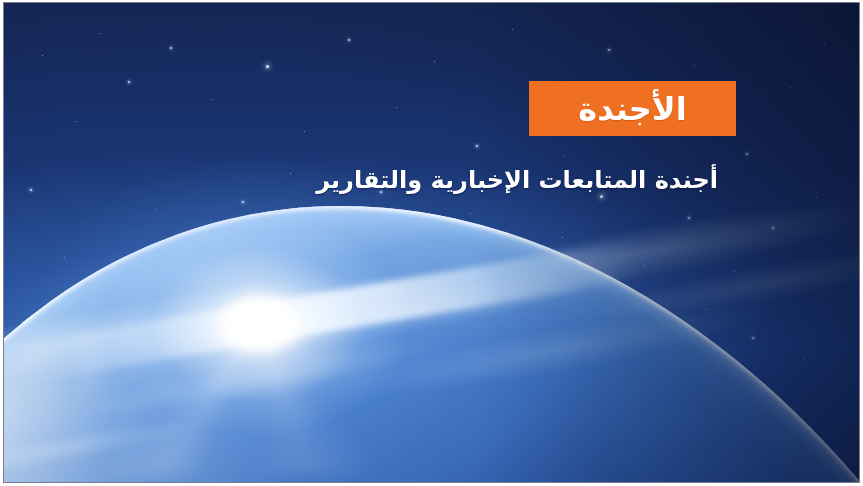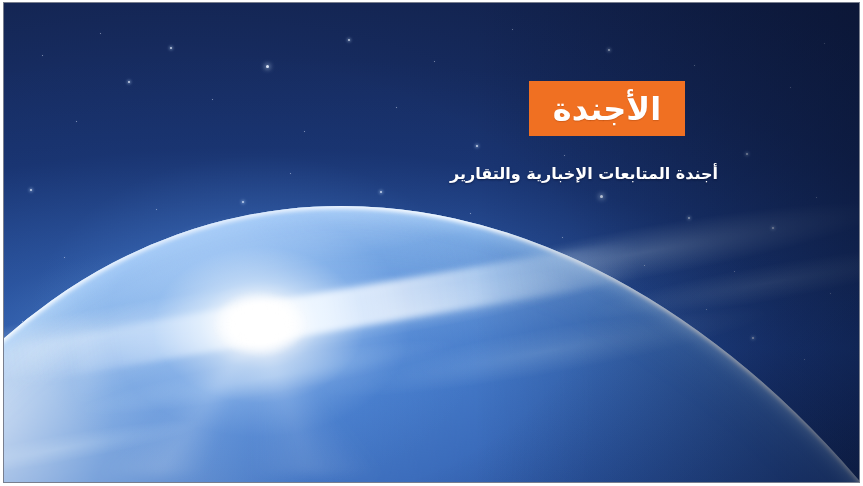--- a/index.html
+++ b/index.html
@@ -235,21 +235,21 @@
         rgba(255,255,255,0.00) 344deg);
     filter: blur(6px);
     mix-blend-mode: screen;
   }
 
   
   .agenda-title {
     position: absolute;
     left: 525px;
     top: 78px;
-    width: 156px;
+    width: 207px;
     height: 55px;
     background: #f07022;
     display: flex;
     align-items: center;
     justify-content: center;
     box-sizing: border-box;
   }
   .agenda-title span {
     color: #ffffff;
     font-size: 32px;
@@ -259,21 +259,21 @@
     white-space: nowrap;
     text-shadow: 0 1px 1px rgba(120,40,0,0.25);
   }
 
   .agenda-subtitle {
     position: absolute;
     right: 141px;
     top: 158px;
     width: 340px;
     color: #ffffff;
-    font-size: 16px;
+    font-size: 24px;
     font-weight: bold;
     line-height: 1.62;
     text-shadow: 0 1px 2px rgba(0,10,40,0.5);
   }
   .agenda-subtitle .line { display: block; white-space: nowrap; }
 </style>
 </head>
 <body>
 
 <div class="stage">

